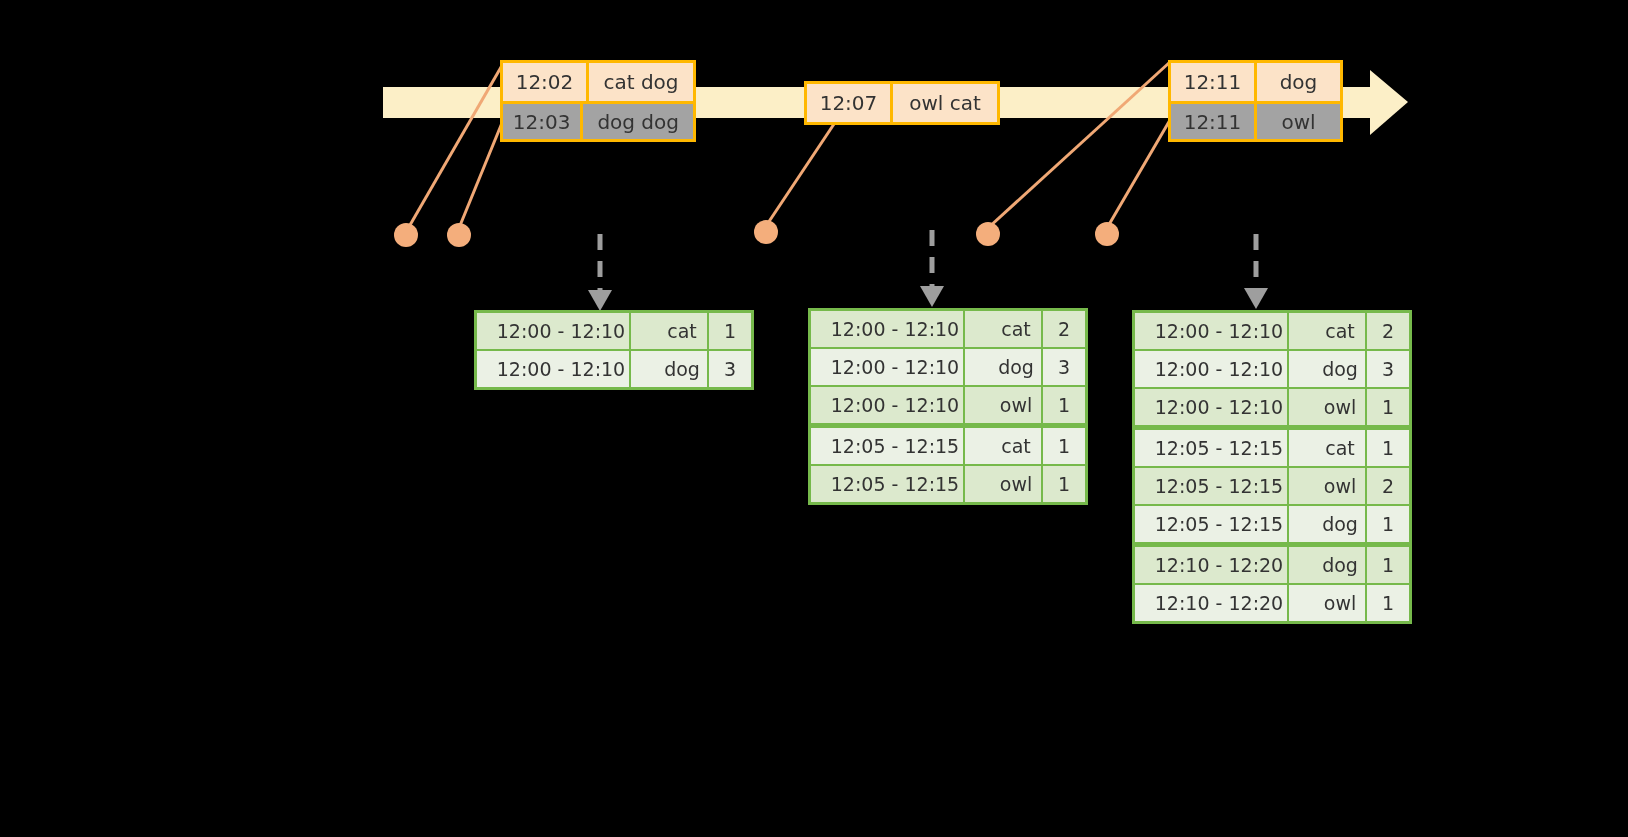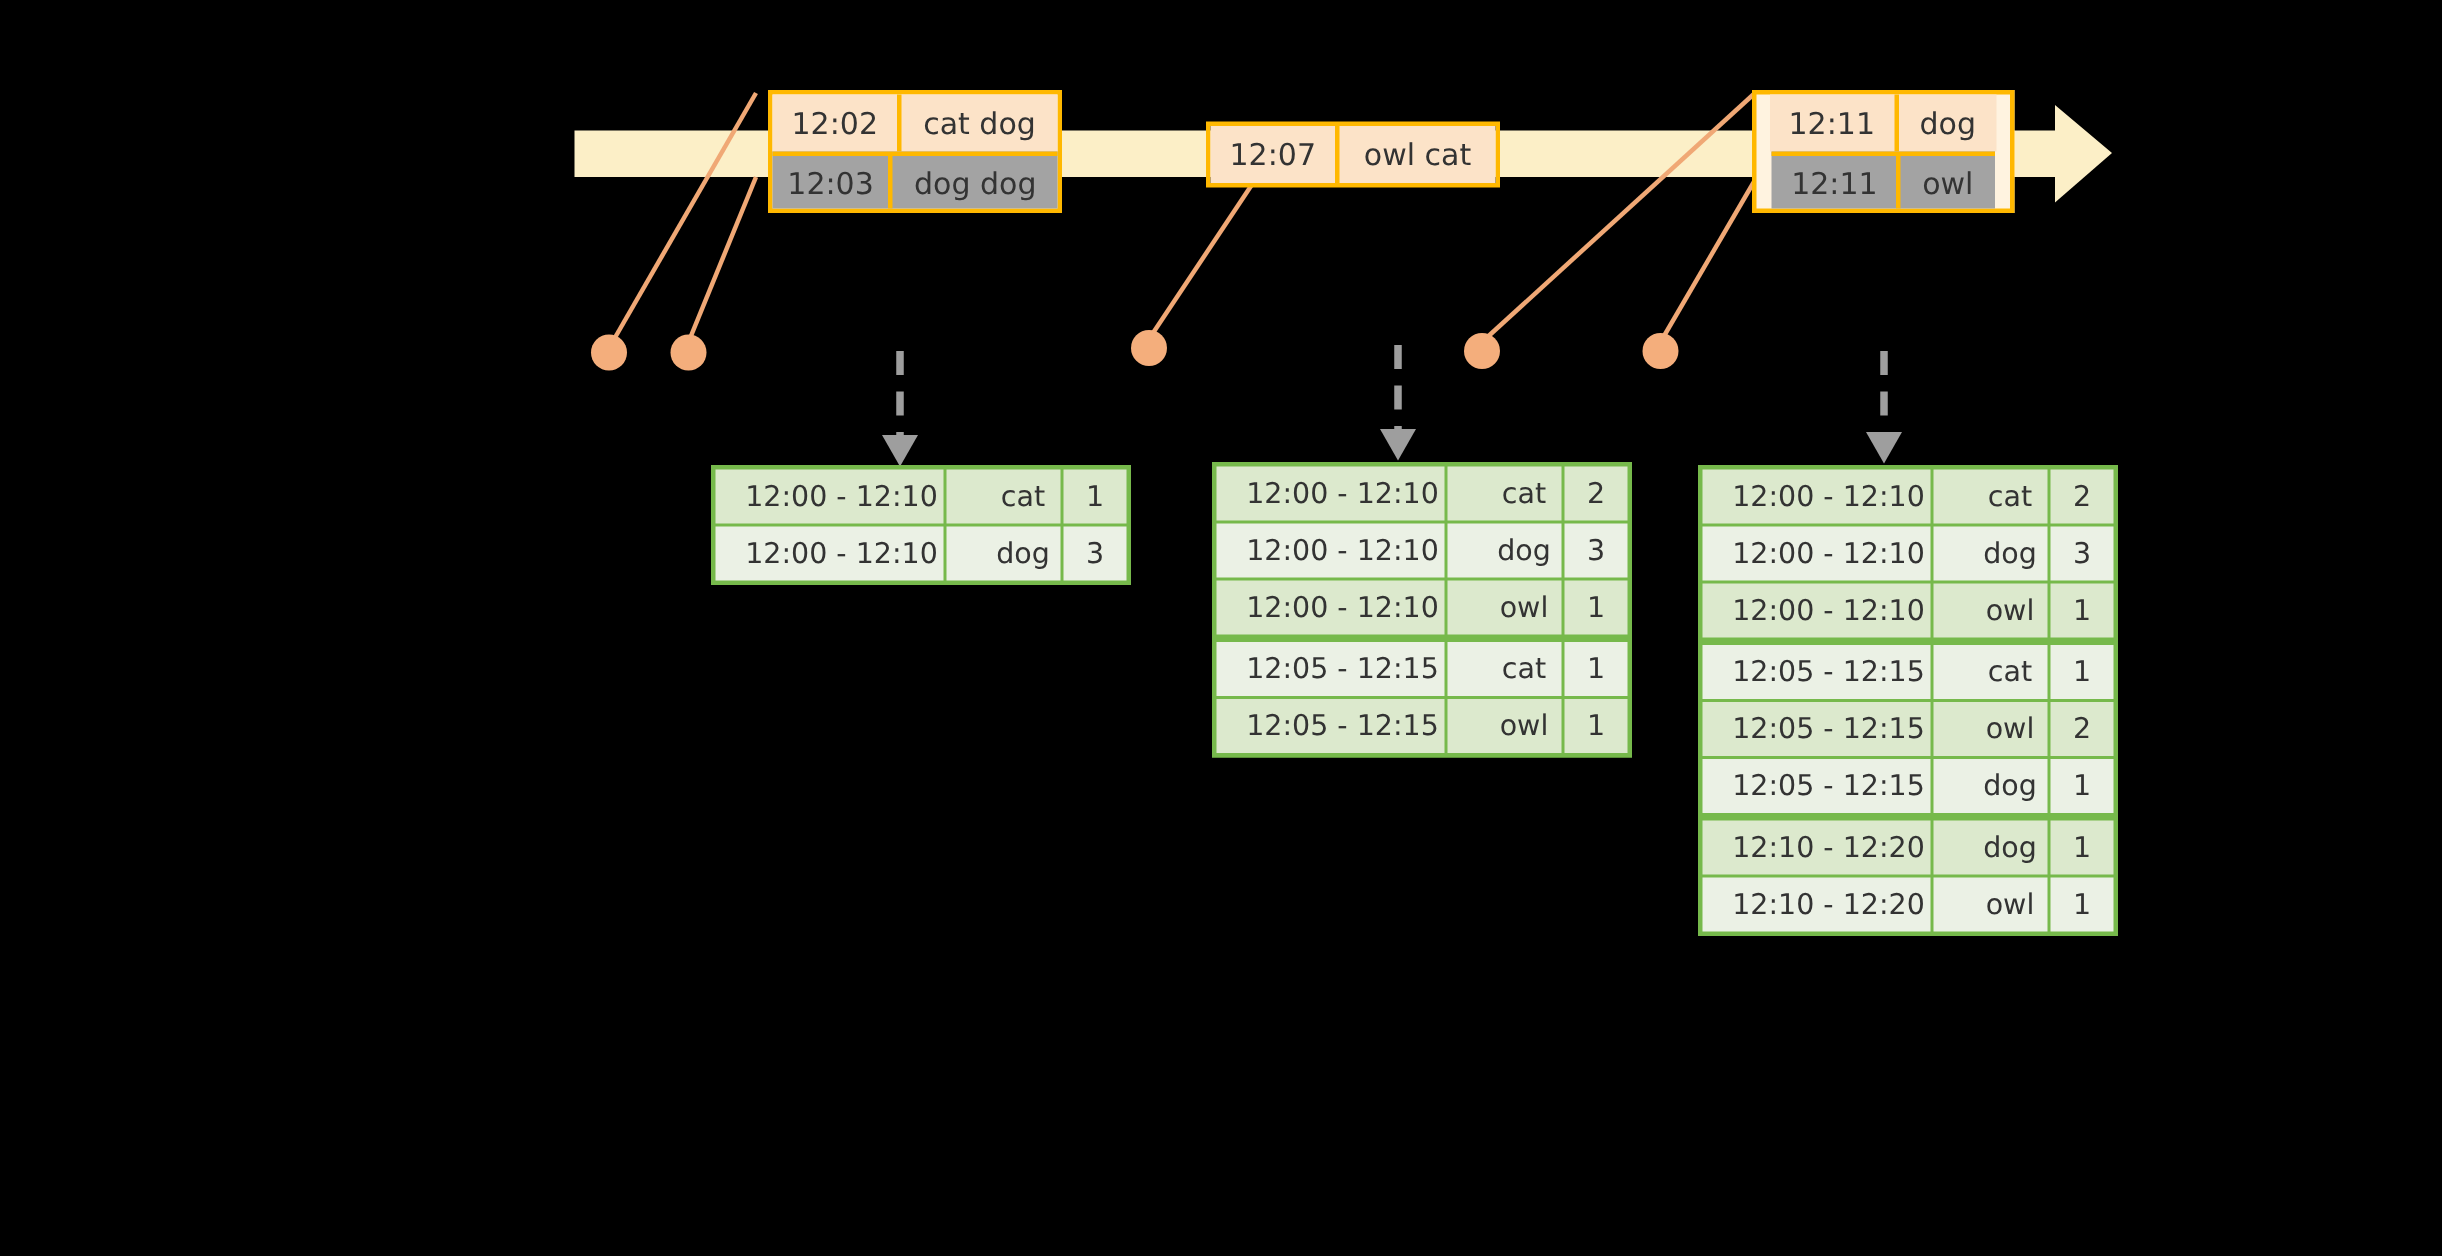--- a/index.html
+++ b/index.html
@@ -124,39 +124,39 @@
       <line x1="932" y1="230" x2="932" y2="286" stroke-dasharray="16,11"></line>
       <line x1="1256" y1="234" x2="1256" y2="288" stroke-dasharray="16,11"></line>
     </g>
     <g fill="#9E9E9E">
       <polygon points="588,290 612,290 600,311"></polygon>
       <polygon points="920,286 944,286 932,307"></polygon>
       <polygon points="1244,288 1268,288 1256,309"></polygon>
     </g>
   </svg>
 
-  <div class="event-box" style="left:512px; top:60px; width:196px;">
+  <div class="event-box" style="left:500px; top:60px; width:196px;">
     <div class="event-row shade-a">
       <div class="event-time">12:02</div>
       <div class="event-msg">cat dog</div>
     </div>
     <div class="event-row shade-b">
       <div class="event-time">12:03</div>
       <div class="event-msg">dog dog</div>
     </div>
   </div>
 
   <div class="event-box" style="left:804px; top:81px; width:196px;">
     <div class="event-row shade-a">
       <div class="event-time">12:07</div>
       <div class="event-msg">owl cat</div>
     </div>
   </div>
 
-  <div class="event-box" style="left:1168px; top:60px; width:175px;align-items:center;">
+  <div class="event-box" style="left:1168px; top:60px; width:175px;">
     <div class="event-row shade-a">
       <div class="event-time">12:11</div>
       <div class="event-msg">dog</div>
     </div>
     <div class="event-row shade-b">
       <div class="event-time">12:11</div>
       <div class="event-msg">owl</div>
     </div>
   </div>
 

